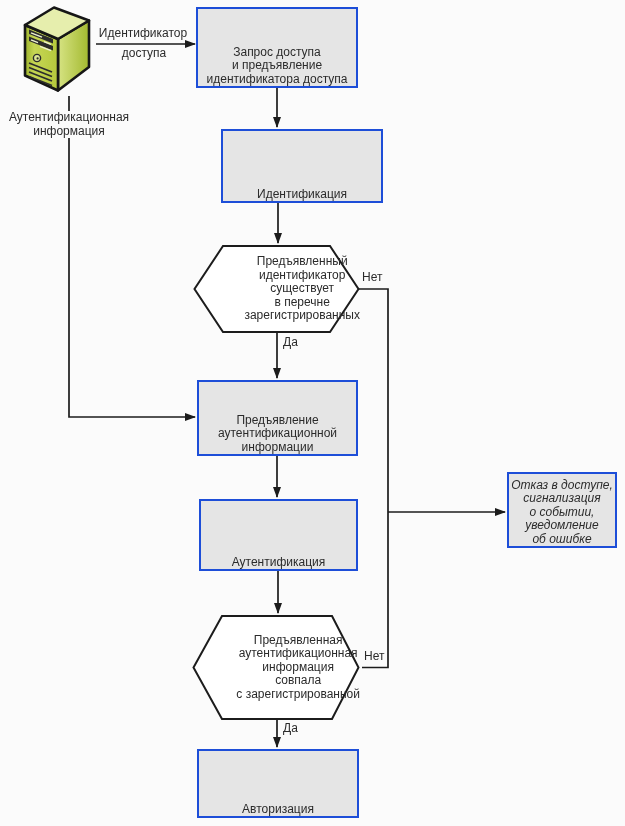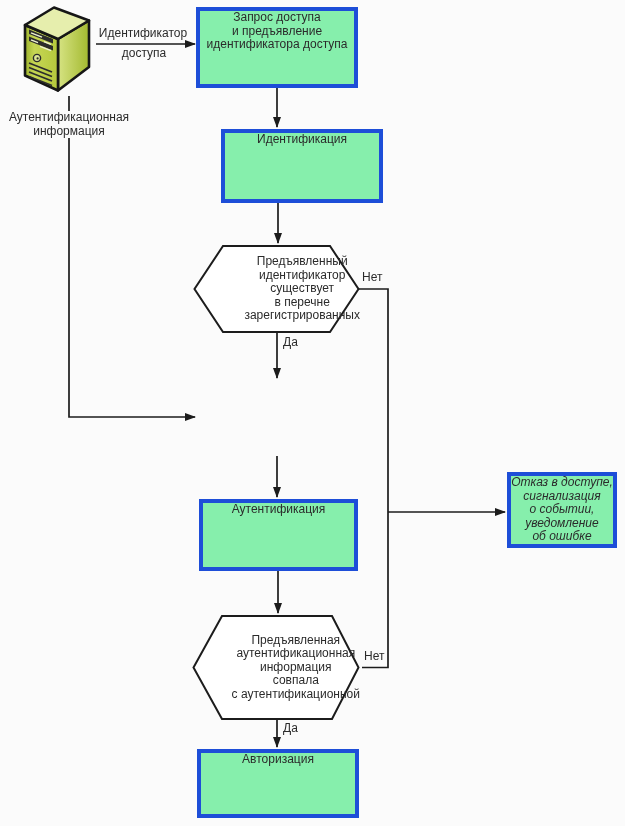--- a/index.html
+++ b/index.html
@@ -13,23 +13,23 @@
     background:#fbfbfb;
     overflow:hidden;
     color:#2b2b2b;
   }
   #connector-layer{
     position:absolute;left:0;top:0;width:625px;height:826px;
   }
   .node{
     position:absolute;
     box-sizing:border-box;
-    background:#86efac;
-    border:4px solid #1d4ed8;
-    display:flex;align-items:flex-start;justify-content:center;
+    background:#e5e5e5;
+    border:2px solid #1d4ed8;
+    display:flex;align-items:flex-end;justify-content:center;
     text-align:center;
   }
   .node-text{
     white-space:pre-line;
     font-size:12px;
     line-height:13.5px;
     color:#2b2b2b;
   }
   .hex-wrap{
     position:absolute;
@@ -118,20 +118,25 @@
   <div class="node" style="left:196px;top:7px;width:162px;height:81px;">
     <div class="node-text">Запрос доступа
 и предъявление
 идентификатора доступа</div>
   </div>
 
   <div class="node" style="left:197px;top:129px;width:162px;height:74px;margin-left:24px;">
     <div class="node-text">Идентификация</div>
   </div>
 
+  <div class="node" style="left:197px;top:380px;width:161px;height:76px;">
+    <div class="node-text">Предъявление
+аутентификационной
+информации</div>
+  </div>
 
   <div class="node" style="left:199px;top:499px;width:159px;height:72px;">
     <div class="node-text">Аутентификация</div>
   </div>
 
   <div class="node" style="left:197px;top:749px;width:162px;height:69px;">
     <div class="node-text">Авторизация</div>
   </div>
 
   <div class="node" style="left:507px;top:472px;width:110px;height:76px;font-style:italic;">
@@ -157,21 +162,21 @@
 
   <div class="hex-wrap" style="left:192px;top:615px;width:168px;height:105px;">
     <svg viewBox="0 0 168 105" width="168" height="105">
       <polygon points="30,1 140,1 166.5,52.5 140,104 30,104 1.5,52.5" fill="#ffffff" stroke="#1c1c1c" stroke-width="2"></polygon>
     </svg>
     <div class="hex-text">
       <div class="node-text">Предъявленная
 аутентификационная
 информация
 совпала
-с аутентификационной</div>
+с зарегистрированной</div>
     </div>
   </div>
 
   <div class="edge-label" style="left:90px;top:27px;width:106px;">Идентификатор</div>
   <div class="edge-label" style="left:90px;top:47px;width:108px;">доступа</div>
 
   <div class="edge-label masked" style="left:4px;top:111px;width:130px;">Аутентификационная
 информация</div>
 
   <div class="edge-label" style="left:283px;top:336px;">Да</div>

